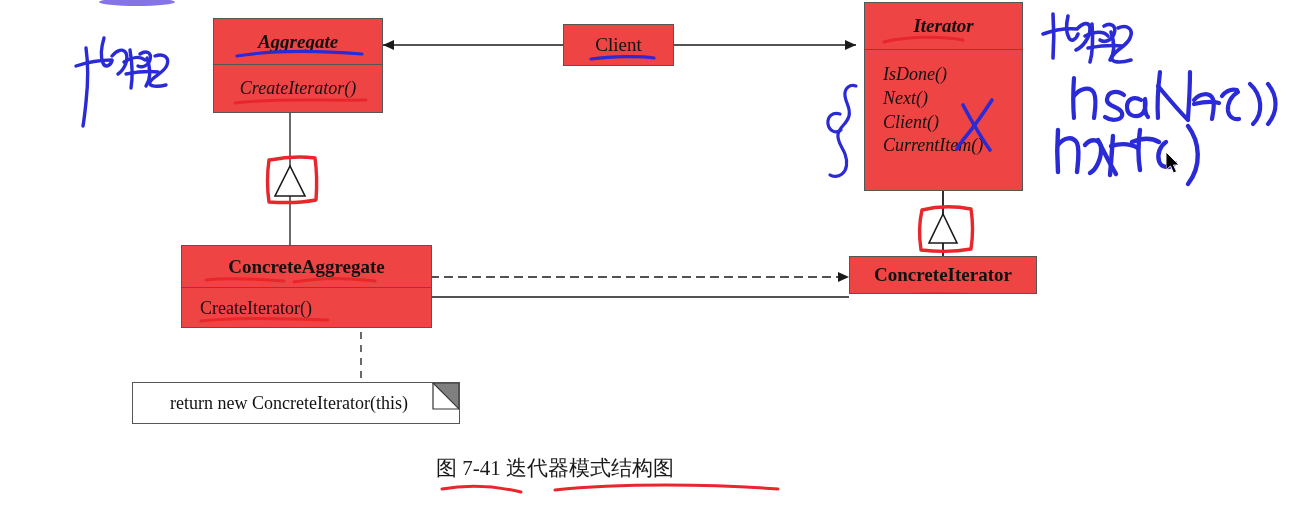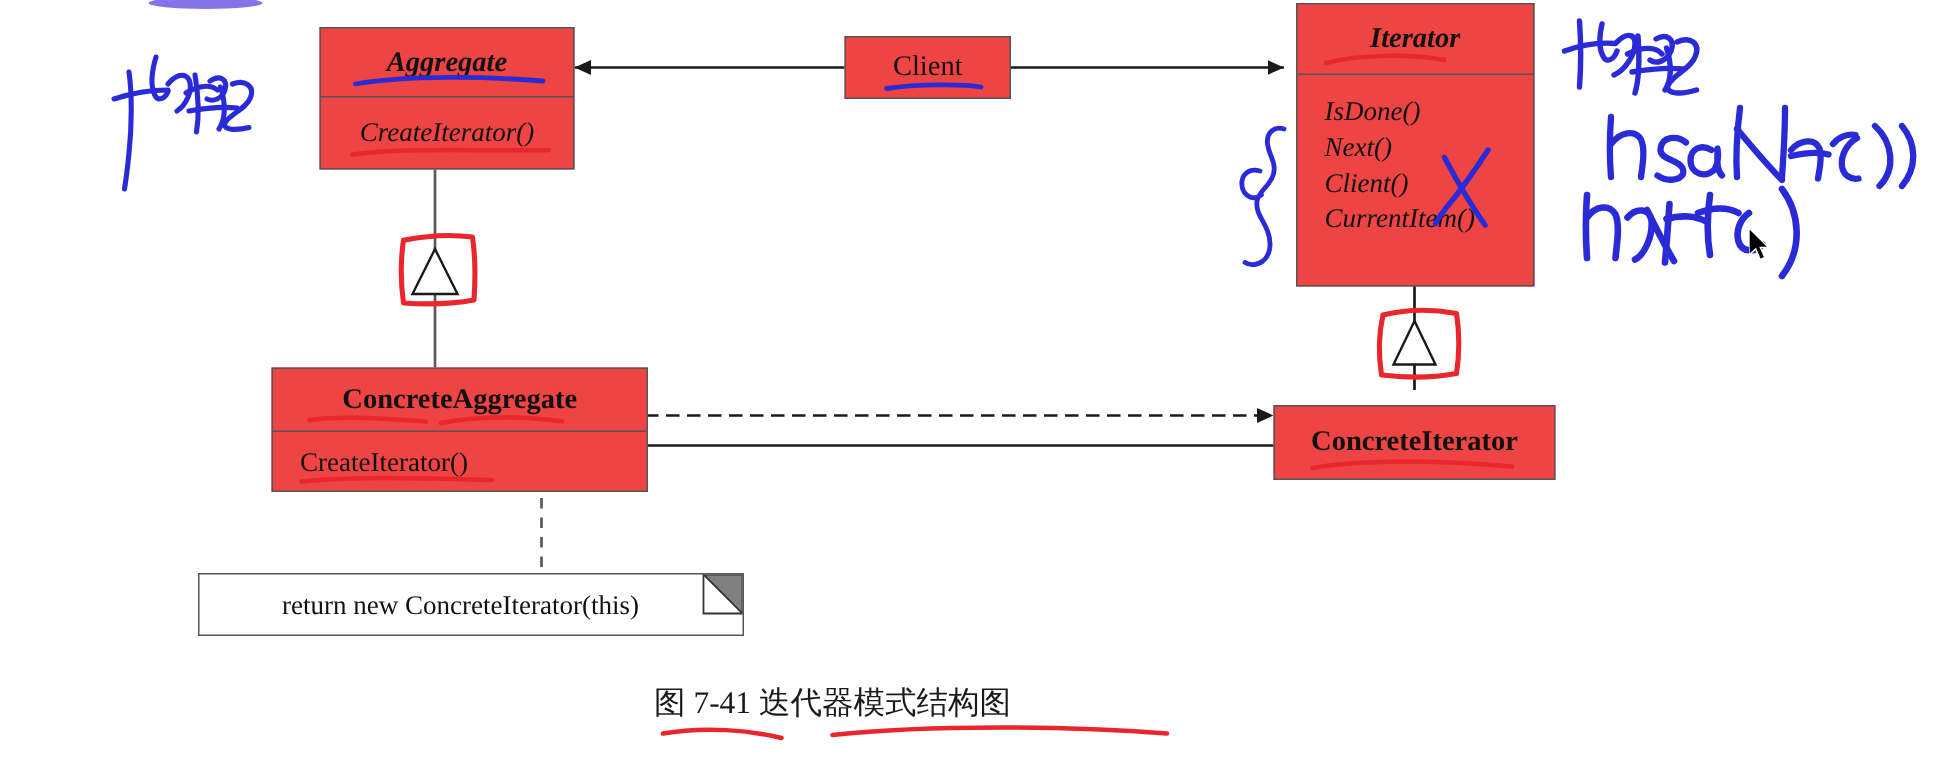--- a/index.html
+++ b/index.html
@@ -191,30 +191,30 @@
       </svg>
     </div>
     <div class="uml-compartment" style="height:42px;">
       <div class="uml-method">CreateIterator()</div>
       <svg style="position:absolute;left:0;top:0;width:100%;height:100%;">
         <path d="M19,33 C58,29 105,31 146,32" stroke="#e8262c" stroke-width="3" fill="none" stroke-linecap="round"></path>
       </svg>
     </div>
   </div>
 
-  <div class="uml-box" style="left:849px; top:270px; width:188px; height:50px;">
+  <div class="uml-box" style="left:849px; top:256px; width:188px; height:38px;">
     <div class="uml-compartment" style="height:100%;">
       <div class="uml-title concrete">ConcreteIterator</div>
       <svg style="position:absolute;left:0;top:0;width:100%;height:100%;">
         <path d="M25,41 C62,35 110,36 158,40" stroke="#e8262c" stroke-width="3" fill="none" stroke-linecap="round"></path>
       </svg>
     </div>
   </div>
 
-  <div class="note-box" style="left:132px; top:382px; width:364px; height:42px;text-align:right;">
+  <div class="note-box" style="left:132px; top:382px; width:328px; height:42px;text-align:right;">
     <div class="note-text">return new ConcreteIterator(this)</div>
     <svg class="note-fold" viewBox="0 0 30 30">
       <polygon points="4,0 30,0 30,26" fill="#808080" stroke="#333333" stroke-width="1.2"></polygon>
       <polyline points="4,0 4,26 30,26" fill="none" stroke="#333333" stroke-width="1.2"></polyline>
     </svg>
   </div>
 
   <svg class="annotation-ink" viewBox="0 0 1299 506">
 
     <ellipse cx="137" cy="2" rx="38" ry="4" fill="#5b45e0" opacity="0.75"></ellipse>

